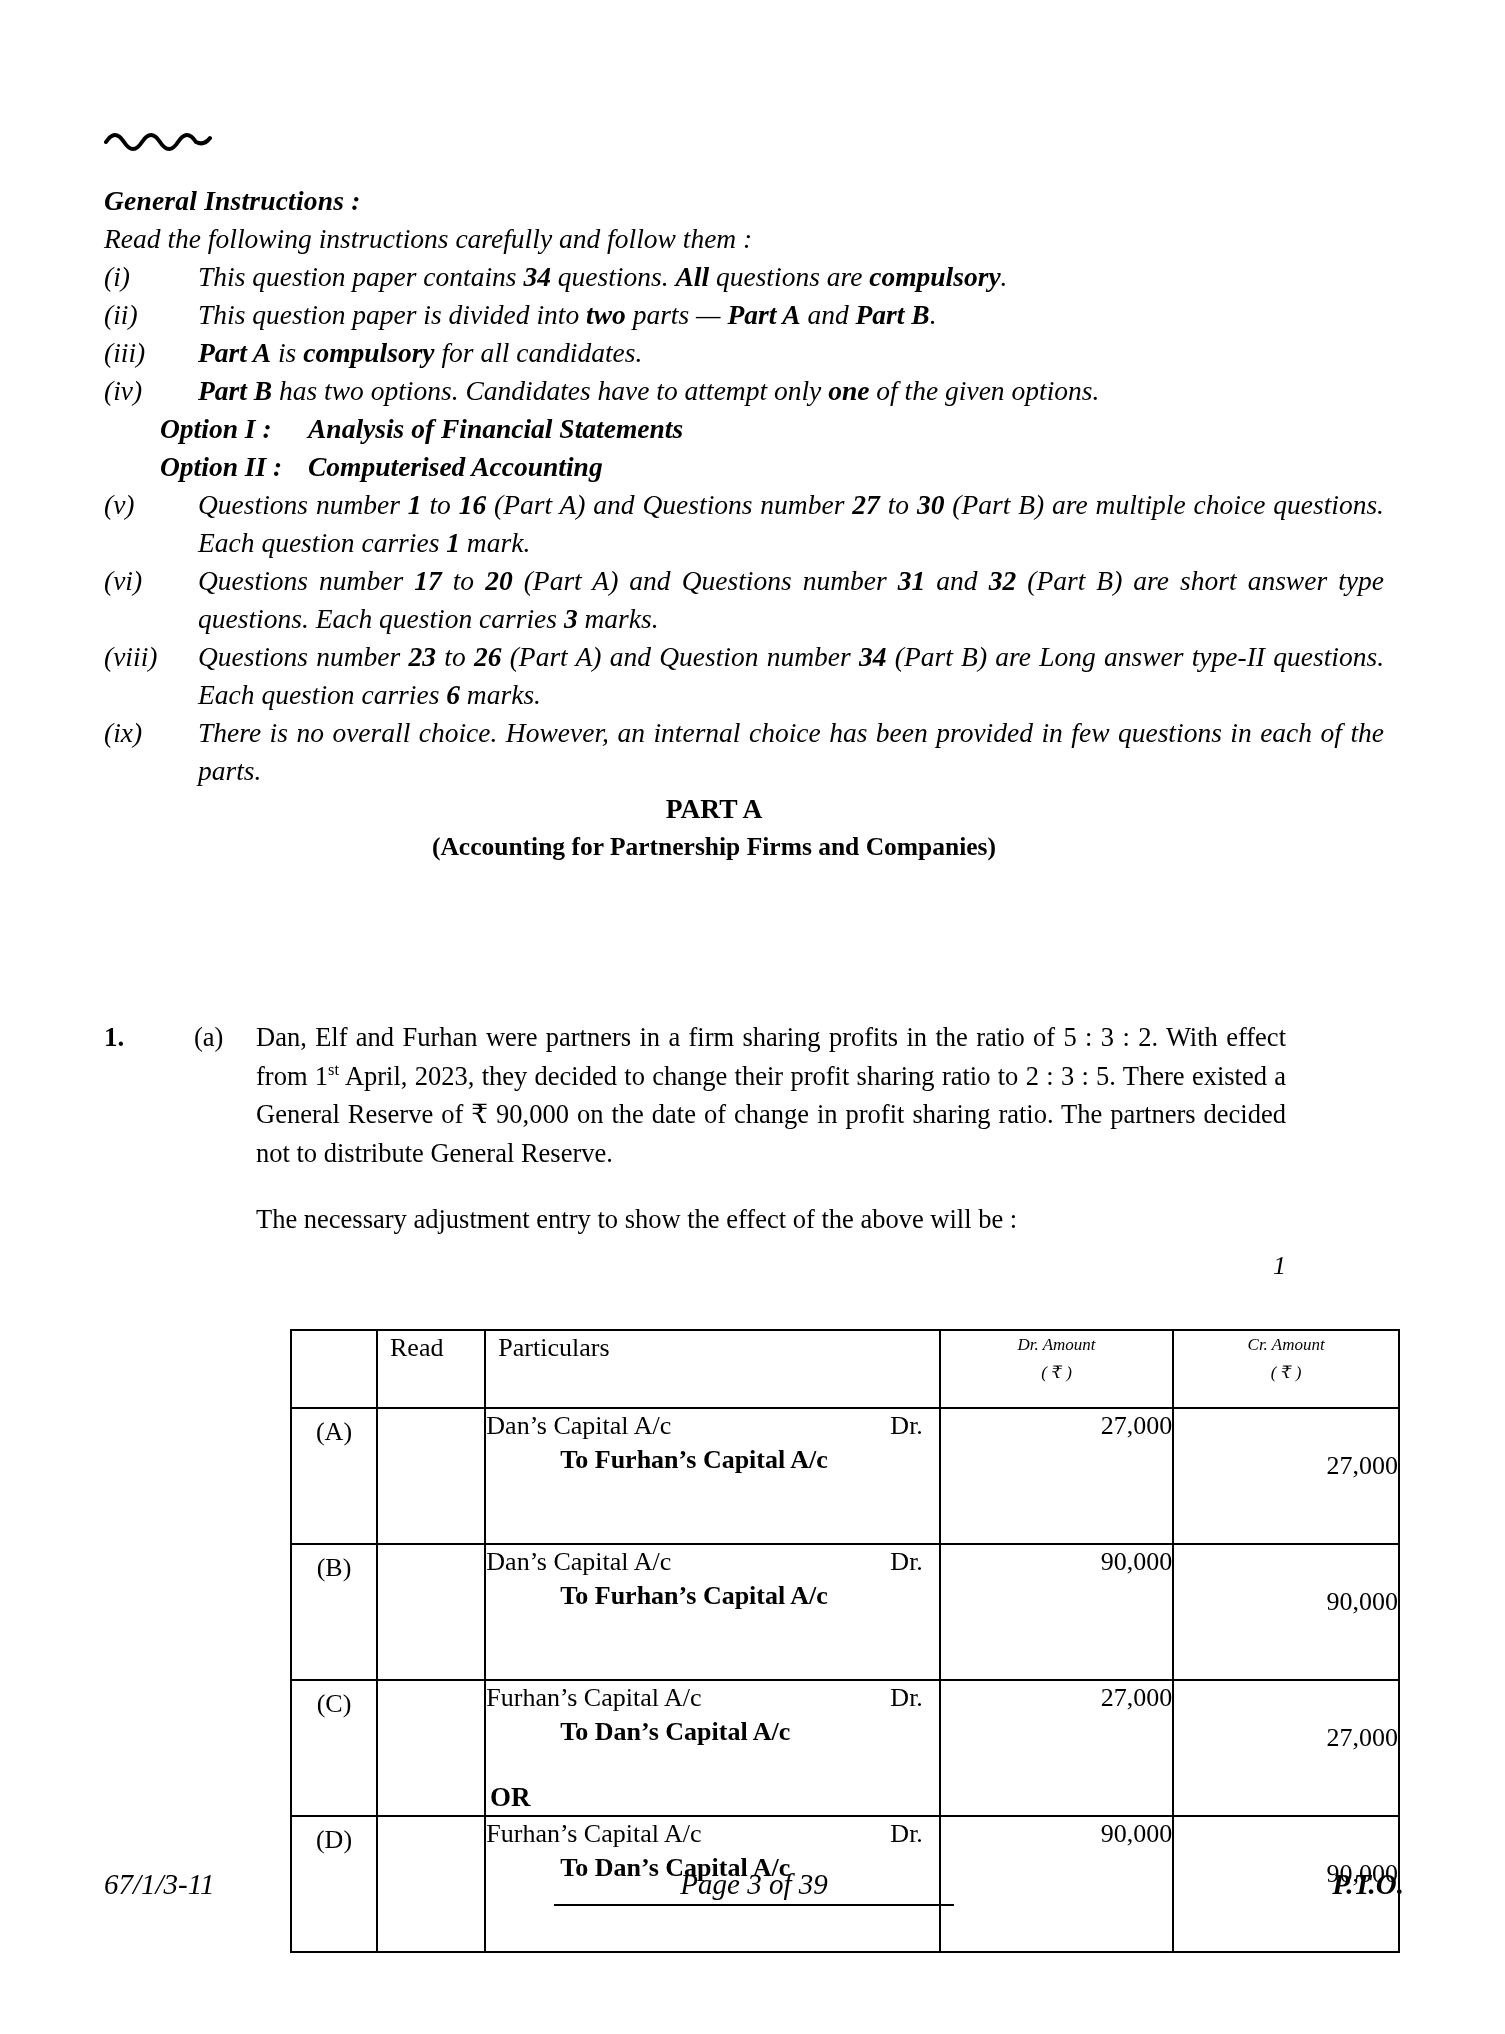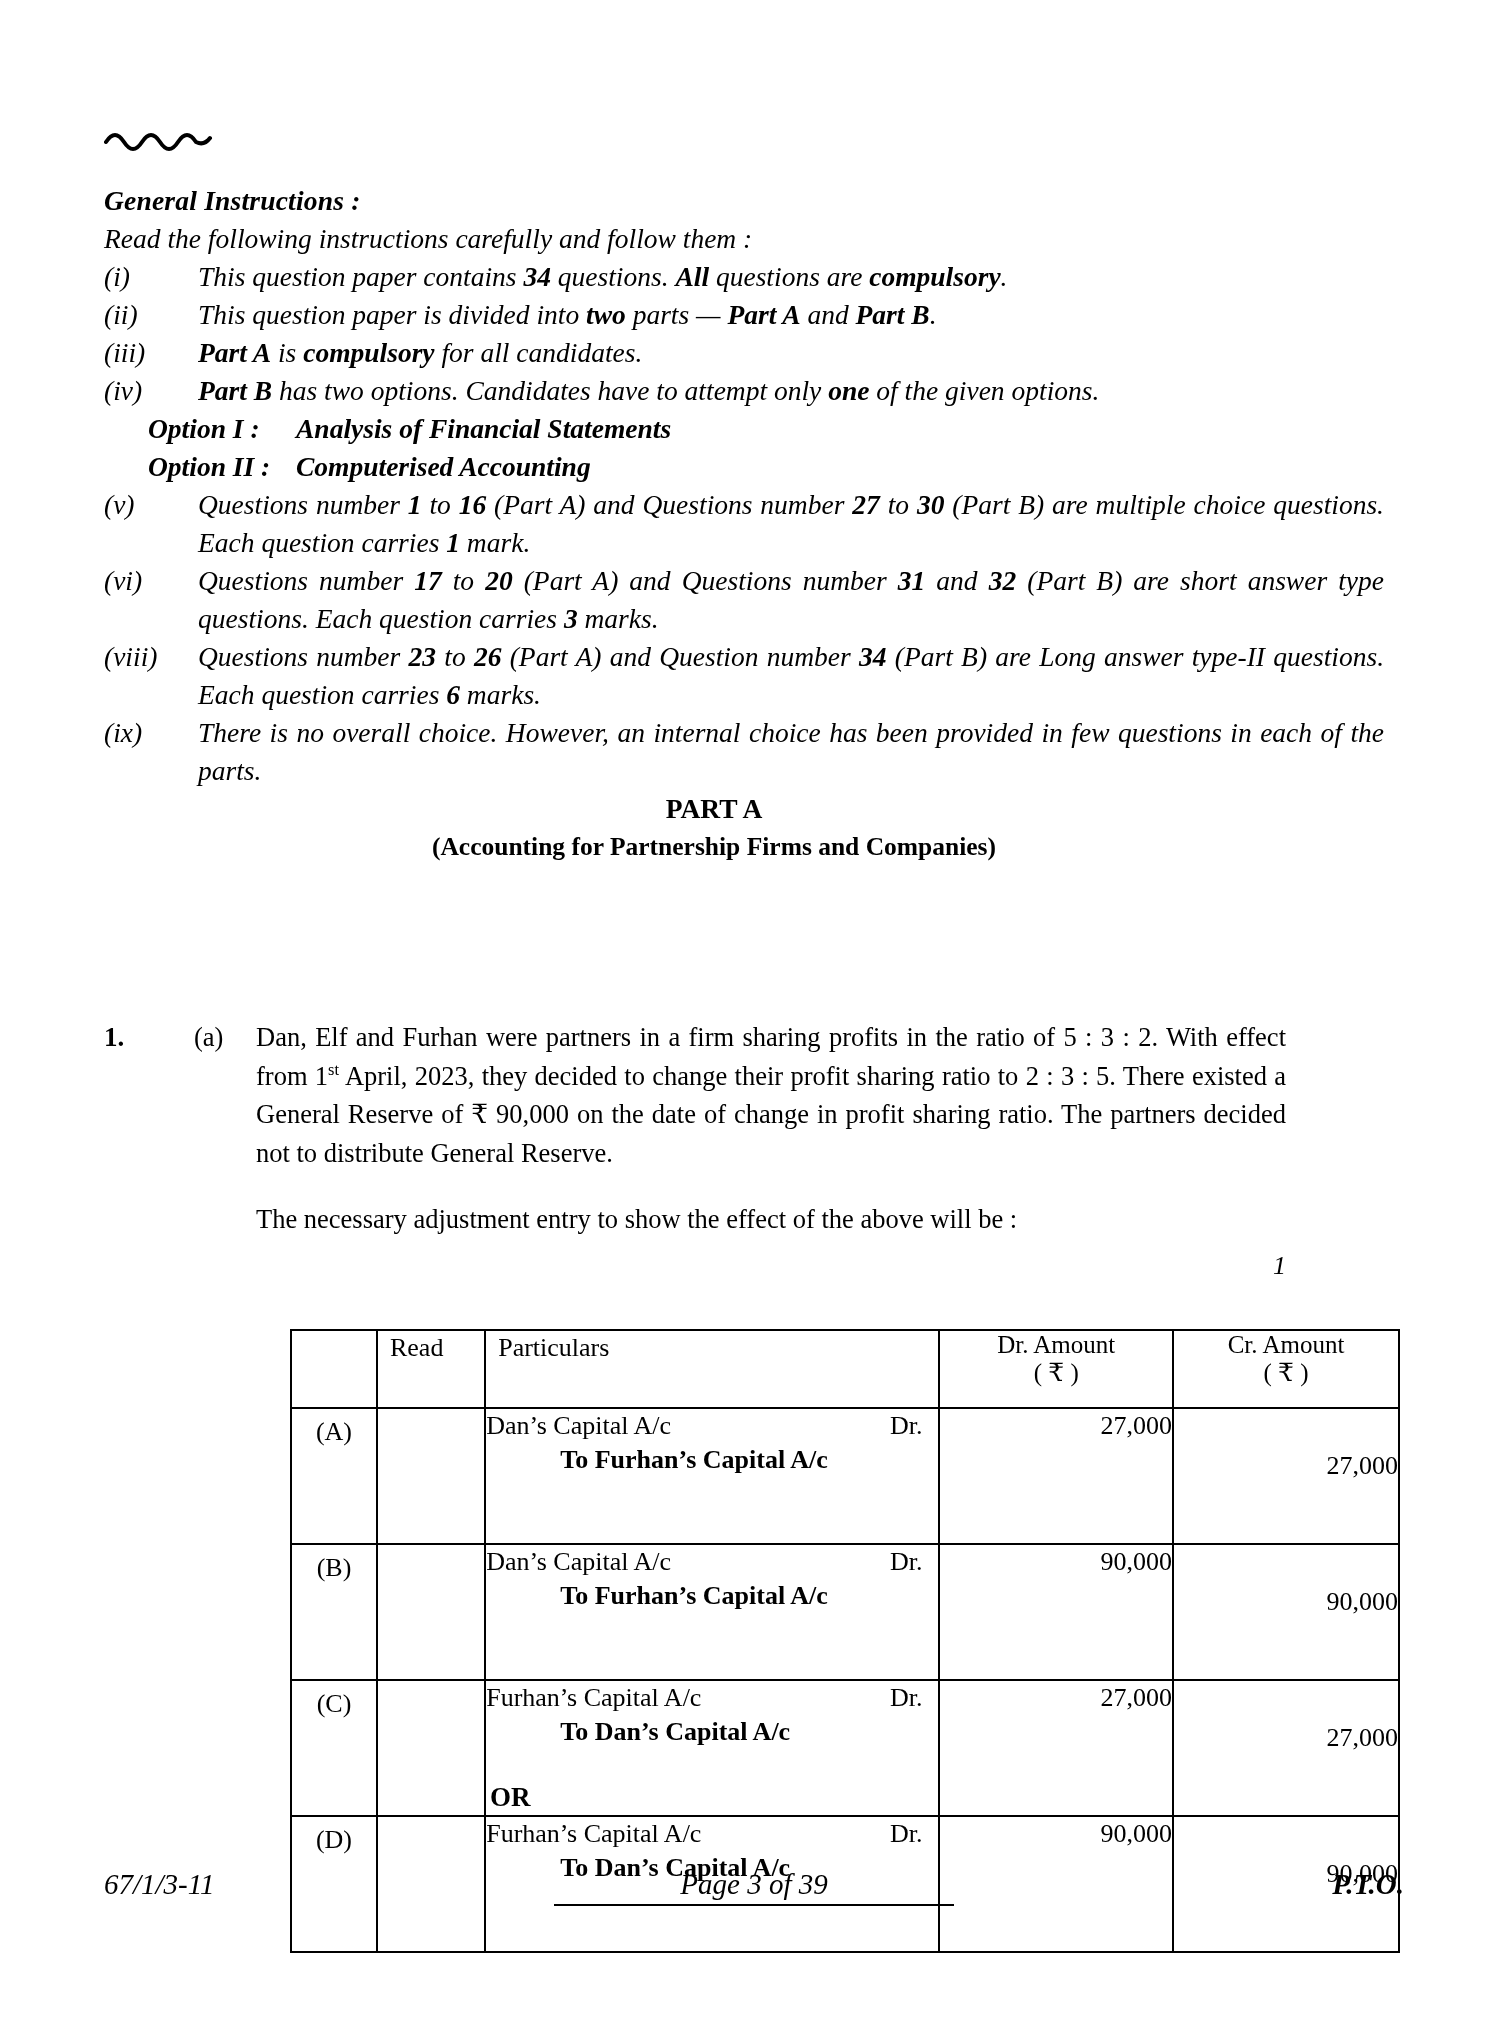--- a/index.html
+++ b/index.html
@@ -72,21 +72,21 @@
   }
   .instr-text.nojust { text-align: left; }
   .instr-text b { font-weight: bold; font-style: italic; }
 
   .opt-line {
     display: flex;
     font-style: italic;
     font-weight: bold;
     font-size: 27.5px;
     line-height: 38px;
-    margin-left: 44px;
+    margin-left: 56px;
   }
   .opt-label { width: 148px; flex: 0 0 148px; }
   .opt-val { flex: 1 1 auto; }
 
   
   .part-head {
     text-align: center;
     font-weight: bold;
     font-size: 27.5px;
     line-height: 38px;
@@ -144,21 +144,21 @@
     font-weight: normal;
   }
   .c-opt   { width: 86px;  text-align: center; }
   .c-date  { width: 96px; }
   .c-part  { width: 452px; }
   .c-dr    { width: 238px; text-align: center; }
   .c-cr    { width: 230px; text-align: center; }
 
   thead td { text-align: center; vertical-align: middle; height: 76px; }
   thead td.left-al { text-align: left; padding-left: 12px; }
-  .hdr2 { display: block; font-size: 25px; line-height: 28px; }
+  .hdr2 { display: block; font-size: 17px; line-height: 28px; font-style: italic; }
 
   tbody td { height: 94px; }
   .opt-mark { padding-top: 6px; font-size: 26px; }
   .pcell { padding: 6px 10px 4px 14px; }
   .pline1 { display: flex; justify-content: space-between; }
   .pline1 .dr { padding-right: 16px; }
   .pline2 { padding-left: 74px; font-weight: bold; }
   .amt {
     text-align: right;
     padding-right: 22px;

